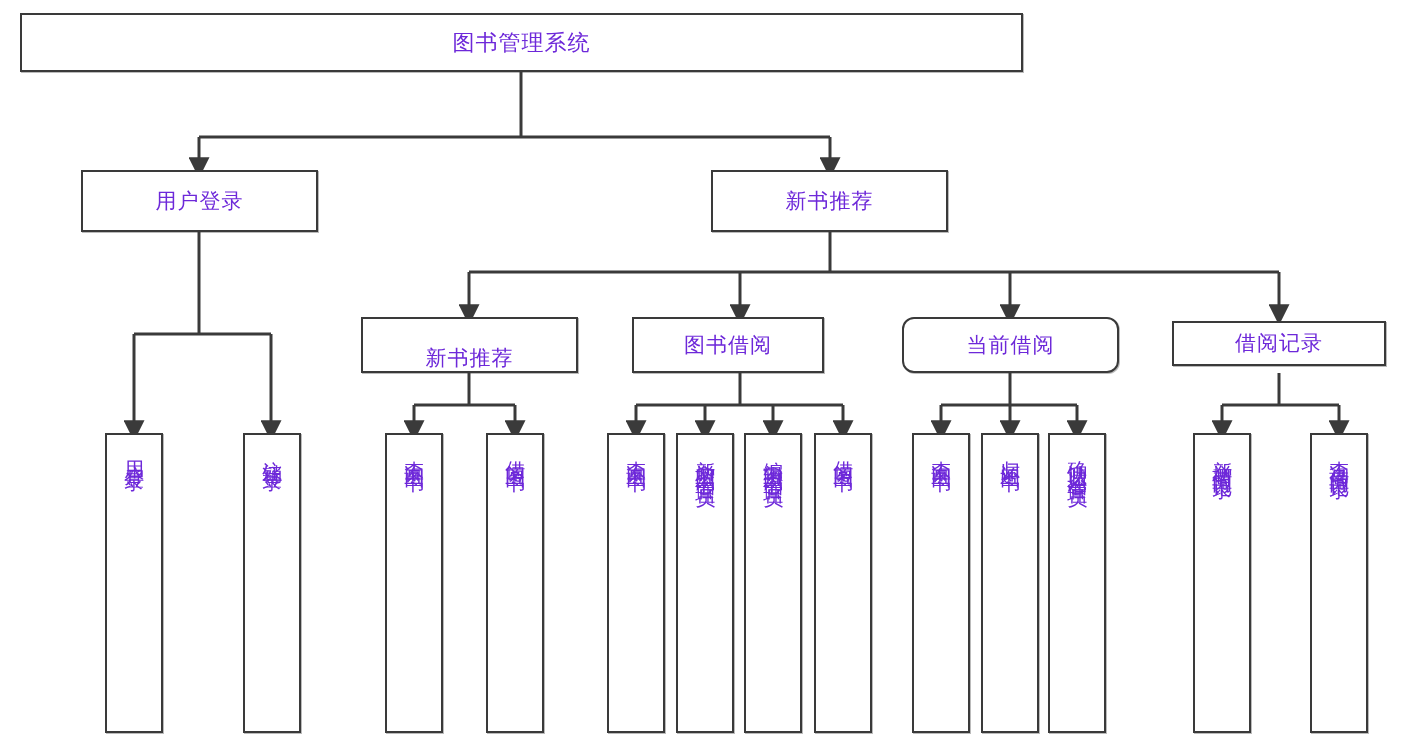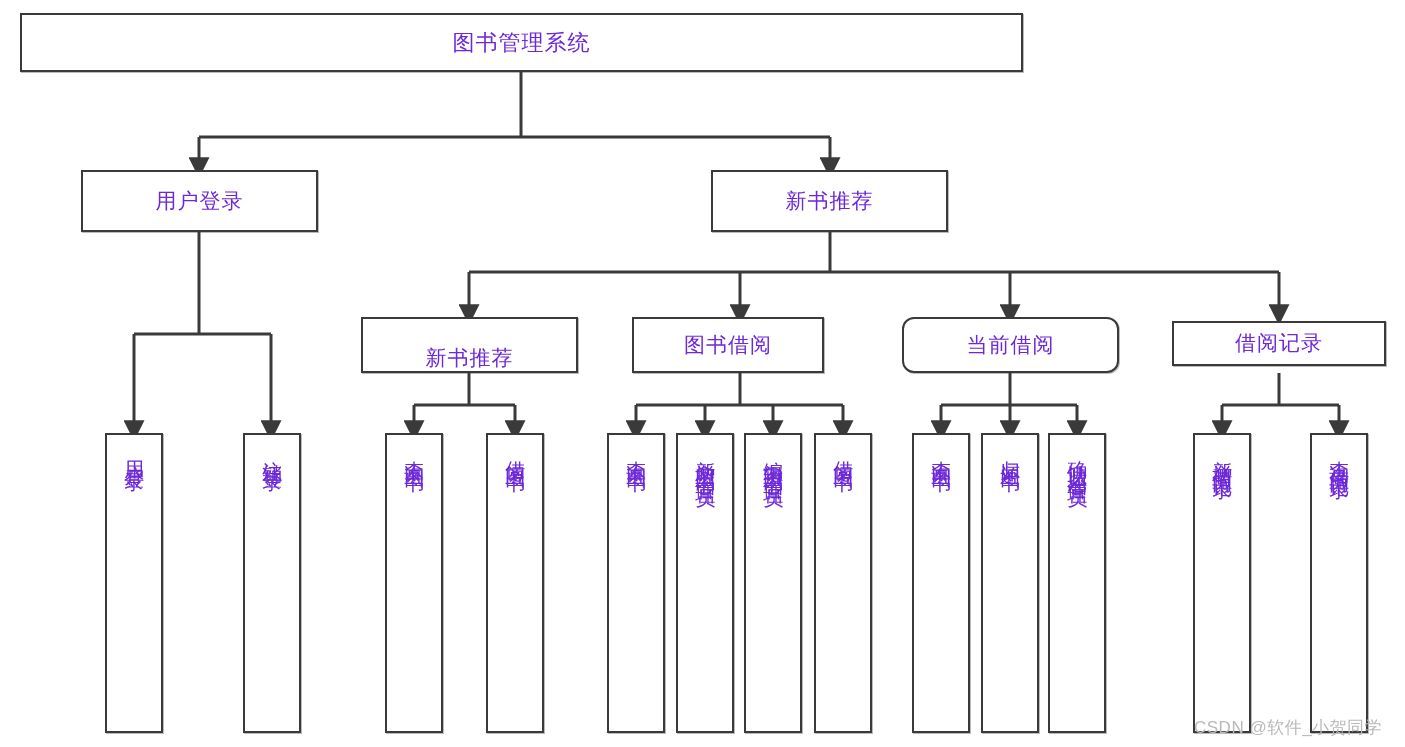--- a/index.html
+++ b/index.html
@@ -185,15 +185,14 @@
     <span class="lbl">确认归还（管理员）</span>
   </div>
 
   <div class="node vert" style="left:1193px; top:433px; width:58px; height:300px;">
     <span class="lbl">新增借阅记录</span>
   </div>
   <div class="node vert" style="left:1310px; top:433px; width:58px; height:300px;">
     <span class="lbl">查询借阅记录</span>
   </div>
 
-  <div class="watermark" style="left:1194px; top:716px;">CSDN @软件_小贺同学</div>
 
 </div>
 
 </body></html>

